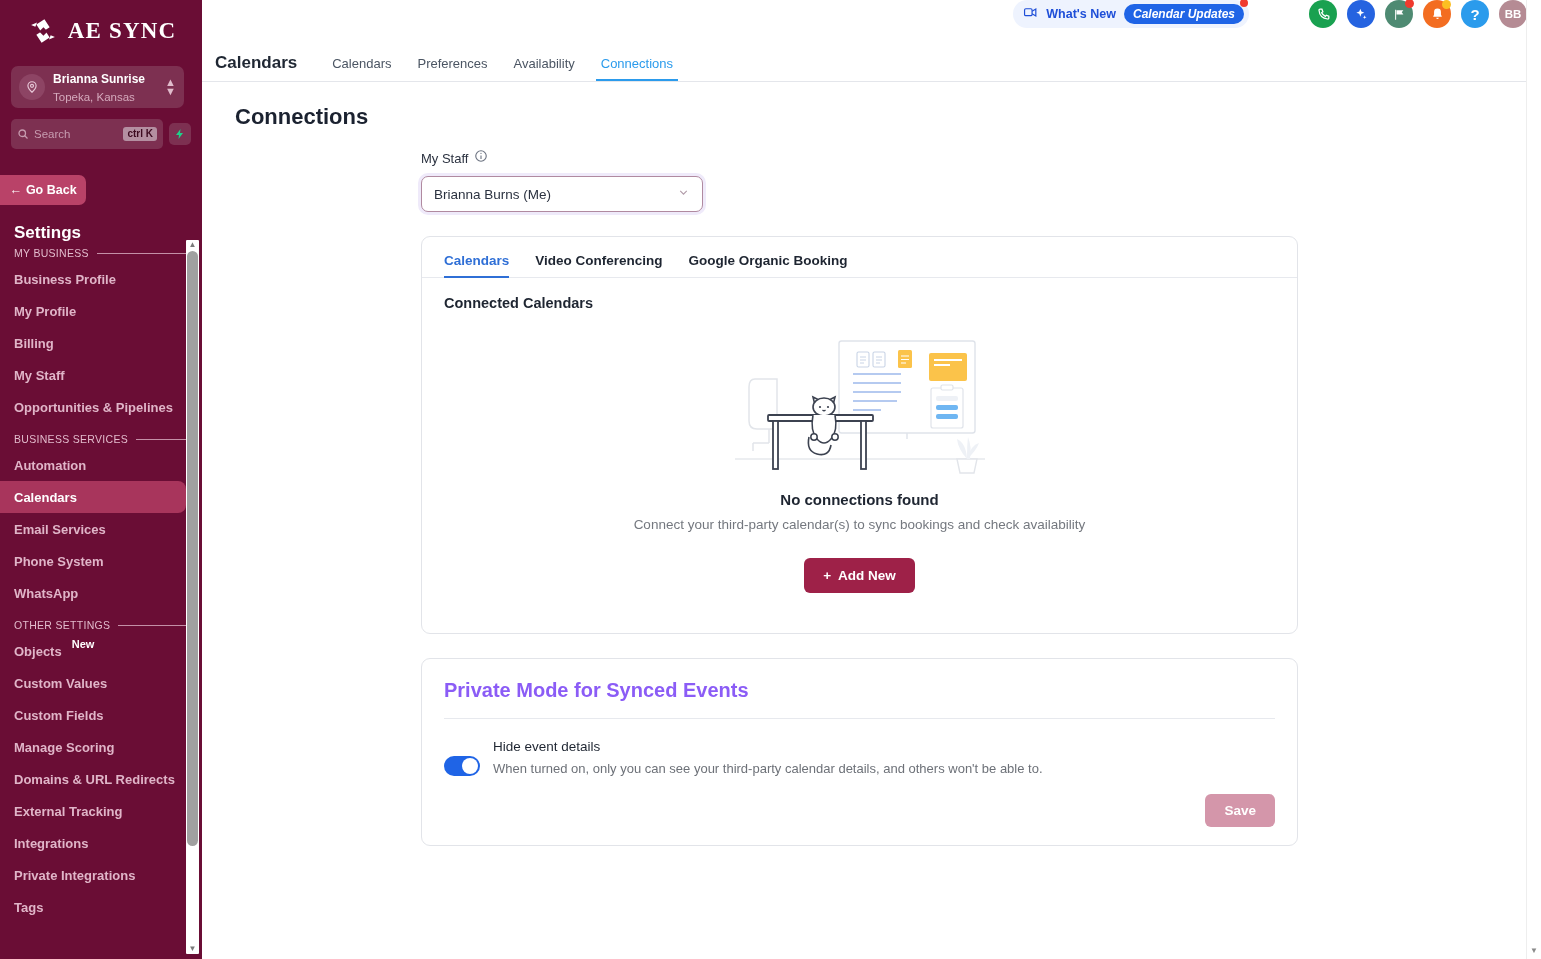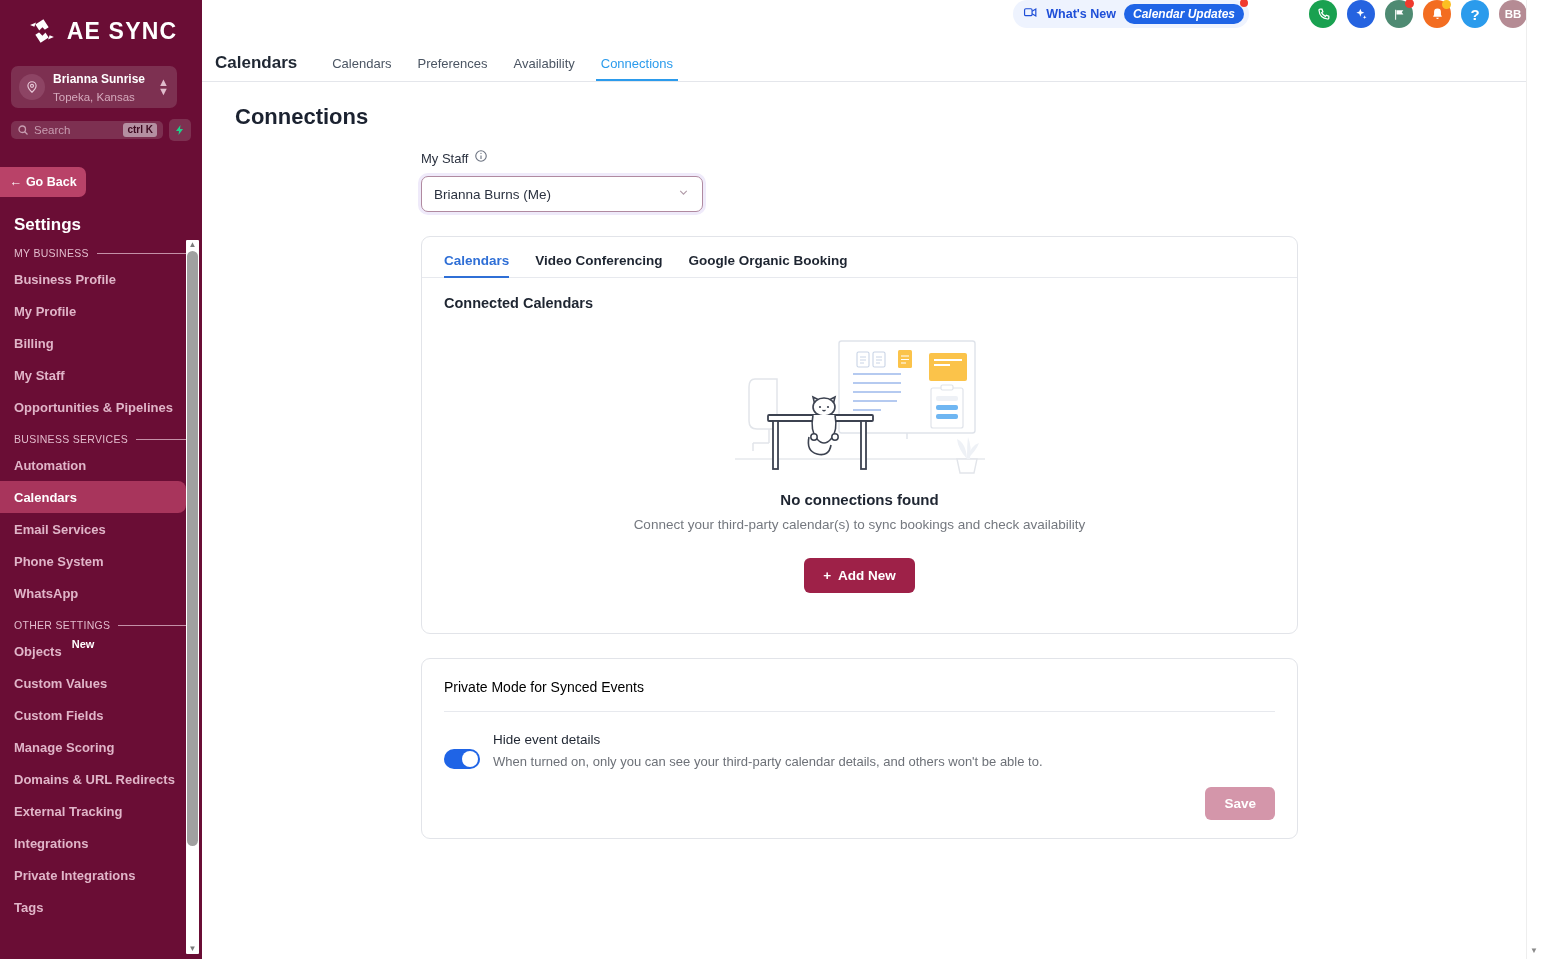--- a/index.html
+++ b/index.html
@@ -20,24 +20,24 @@
     color: #e8c4d3;
     overflow: hidden;
   }
   .logo-wrap {
     height: 56px; display: flex; align-items: center; justify-content: center;
     padding-top: 6px;
   }
   .logo-mark { width: 34px; height: 34px; margin-right: 8px; }
   .logo-text {
     color: #fff; font-size: 23px; font-weight: 800; letter-spacing: 1.2px;
-    font-family: Liberation Sans, sans-serif;
+    font-family: Liberation Serif, serif;
   }
   .acct-switcher {
-    margin: 10px 25px 0 11px;
+    margin: 10px 18px 0 11px;
     background: #7d3051;
     border-radius: 7px;
     height: 42px;
     display: flex; align-items: center;
     padding: 0 8px;
     cursor: pointer;
   }
   .acct-avatar {
     width: 26px; height: 26px; border-radius: 50%;
     background: #8d4464; flex: 0 0 26px;
@@ -46,21 +46,21 @@
   }
   .acct-txt { flex: 1; min-width: 0; }
   .acct-name { color: #fff; font-size: 12px; font-weight: 700; line-height: 14px;
     white-space: nowrap; overflow: hidden; text-overflow: ellipsis; }
   .acct-loc { color: #d5aabd; font-size: 11.5px; line-height: 14px;
     white-space: nowrap; overflow: hidden; text-overflow: ellipsis; }
   .acct-caret { color: #e0bccc; font-size: 11px; line-height: 9px; text-align: center; }
 
   .search-row { display: flex; align-items: center; margin: 11px 11px 0 11px; gap: 6px; }
   .search-box {
-    flex: 1; height: 18px; background: #7d3051; border-radius: 5px;
+    flex: 1; height: 30px; background: #7d3051; border-radius: 5px;
     display: flex; align-items: center; padding: 0 6px; cursor: text;
   }
   .search-icon { margin-right: 5px; display: flex; }
   .search-ph { color: #c79cb0; font-size: 11.5px; flex: 1; }
   .kbd {
     background: #b48fa1; color: #3d0a20; font-size: 10px; font-weight: 700;
     border-radius: 3px; padding: 1px 4px; line-height: 12px;
   }
   .bolt-btn {
     width: 22px; height: 22px; border-radius: 5px; background: #7d3051;
@@ -226,21 +226,21 @@
   .empty-illo { display: block; margin: 0 auto; }
   .empty-title { font-size: 15px; font-weight: 700; color: #1e2531; margin-top: 10px; }
   .empty-sub { font-size: 13.5px; color: #74787f; margin-top: 9px; }
   .add-new-btn {
     margin: 26px auto 0 auto; display: flex; align-items: center; gap: 7px;
     background: #9e2148; color: #fff; border: none; border-radius: 6px;
     font-size: 13.5px; font-weight: 700; padding: 10px 19px; cursor: pointer;
     font-family: "Liberation Sans", sans-serif;
   }
 
-  .pm-title { font-size: 14px; font-weight: 400; color: #000000; padding: 20px 22px 16px 22px; }
+  .pm-title { font-size: 20px; font-weight: 700; color: #8b5cf6; padding: 20px 22px 16px 22px; }
   .pm-divider { height: 1px; background: #e7e9ee; margin: 0 22px; }
   .pm-body { padding: 20px 22px 14px 22px; }
   .pm-row { display: flex; align-items: flex-end; gap: 13px; }
   .toggle {
     width: 36px; height: 20px; border-radius: 11px; background: #1f64e6;
     flex: 0 0 36px; position: relative; cursor: pointer; margin-top: 1px;
   }
   .toggle .knob {
     position: absolute; top: 2px; right: 2px; width: 16px; height: 16px;
     border-radius: 50%; background: #fff;

